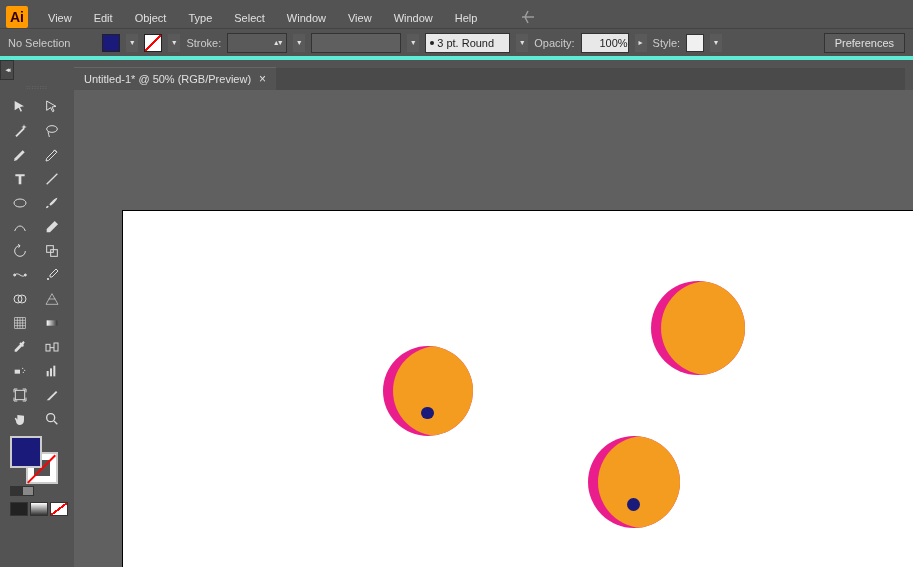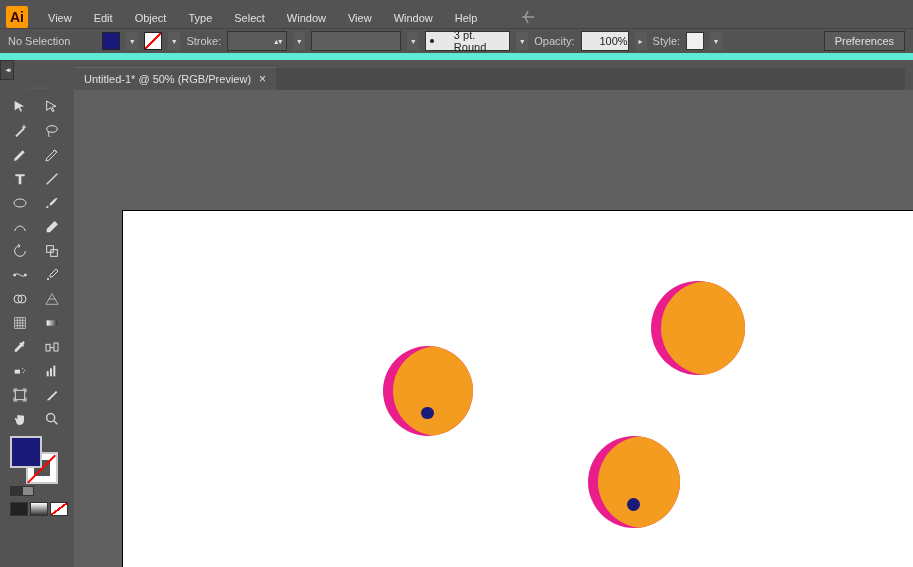--- a/index.html
+++ b/index.html
@@ -9,29 +9,29 @@
 .menubar { height: 28px; background: #535353; display: flex; align-items: flex-end; padding: 0 6px; gap: 2px; }
 .ai-logo { width: 22px; height: 22px; background: #ff9a00; color: #330000; font-weight: bold; font-size: 14px; display: flex; align-items: center; justify-content: center; border-radius: 2px; margin-right: 8px; }
 .menu-item { padding: 4px 10px; cursor: pointer; }
 .menu-icons { margin-left: 20px; display: flex; gap: 8px; align-items: center; flex-direction: column; }
 .icon-btn { width: 22px; height: 20px; background: #6a6a6a; display: flex; align-items: center; justify-content: center; font-size: 9px; color: #ddd; cursor: pointer; }
 .panel-chooser { width: 28px; height: 16px; display: flex; }
 .panel-chooser span { flex: 1; background: #888; border: 1px solid #333; }
 .panel-chooser span:first-child { background: #ddd; }
 
 
-.controlbar { height: 32px; background: #535353; border-top: 1px solid #444; border-bottom: 7px solid #5eead4; display: flex; align-items: center; padding: 0 8px; gap: 6px; }
+.controlbar { height: 32px; background: #535353; border-top: 1px solid #444; border-bottom: 4px solid #5eead4; display: flex; align-items: center; padding: 0 8px; gap: 6px; }
 .ctrl-label { font-size: 11px; color: #ccc; }
 .swatch { width: 18px; height: 18px; border: 1px solid #222; cursor: pointer; }
 .swatch-fill { background: #1a1a7a; }
 .swatch-stroke { background: linear-gradient(to bottom right, transparent 45%, red 45%, red 55%, transparent 55%), #fff; }
 .dropdown-arrow { width: 12px; height: 18px; background: #5a5a5a; display: flex; align-items: center; justify-content: center; cursor: pointer; font-size: 8px; }
 .stroke-field { width: 60px; height: 20px; background: #5a5a5a; border: 1px solid #333; display: flex; align-items: center; justify-content: flex-end; padding: 0 4px; }
 .wide-field { width: 90px; height: 20px; background: #5f5f5f; border: 1px solid #333; }
-.pt-field { width: 85px; height: 20px; background: #e8e8e8; color: #222; border: 1px solid #333; display: flex; align-items: center; padding: 0 4px; gap: 20px; }
+.pt-field { width: 85px; height: 20px; background: #e8e8e8; color: #222; border: 1px solid #333; display: flex; align-items: center; padding: 0 4px; gap: 3px; }
 .pt-dot { width: 4px; height: 4px; background: #222; border-radius: 50%; }
 .opacity-field { width: 48px; height: 20px; background: #e8e8e8; color: #222; border: 1px solid #333; display: flex; align-items: center; justify-content: flex-end; padding: 0 0; }
 .style-swatch { width: 18px; height: 18px; background: #f0f0f0; border: 1px solid #333; }
 .btn { padding: 3px 10px; background: #5a5a5a; border: 1px solid #333; cursor: pointer; font-size: 11px; }
 .spacer { flex: 1; }
 
 
 .panel-strip { position: absolute; left: 0; top: 60px; width: 14px; height: 20px; background: #4a4a4a; border: 1px solid #333; display: flex; align-items: center; justify-content: center; cursor: pointer; }
 .panel-strip::before { content: "◂◂"; font-size: 7px; letter-spacing: -2px; }
 

